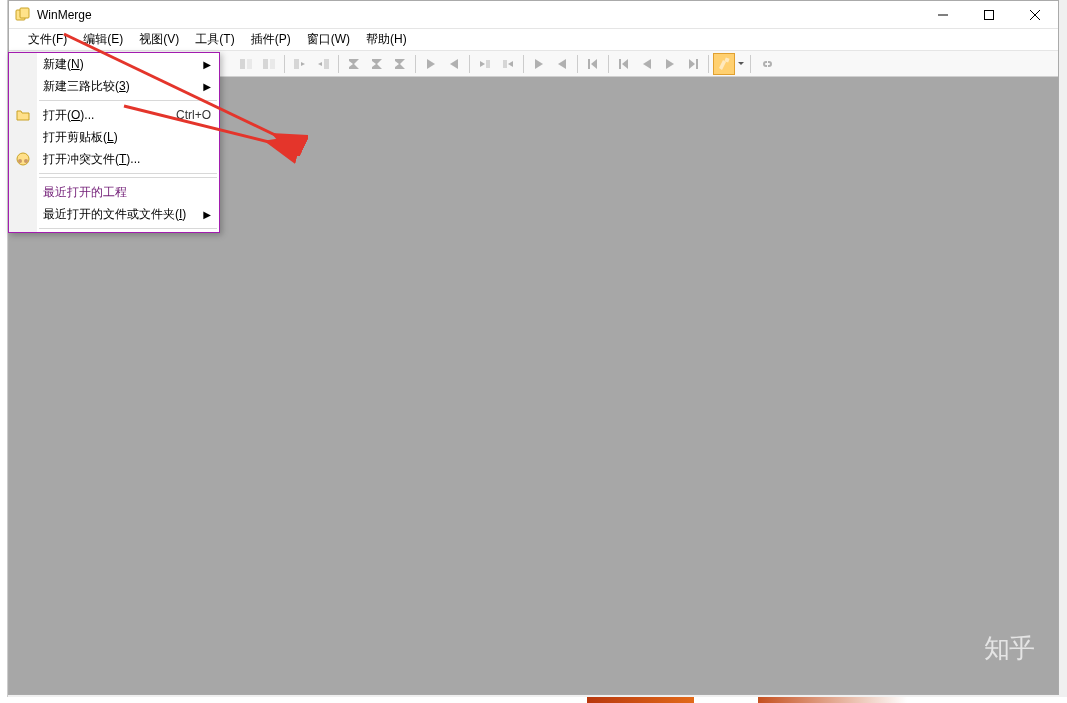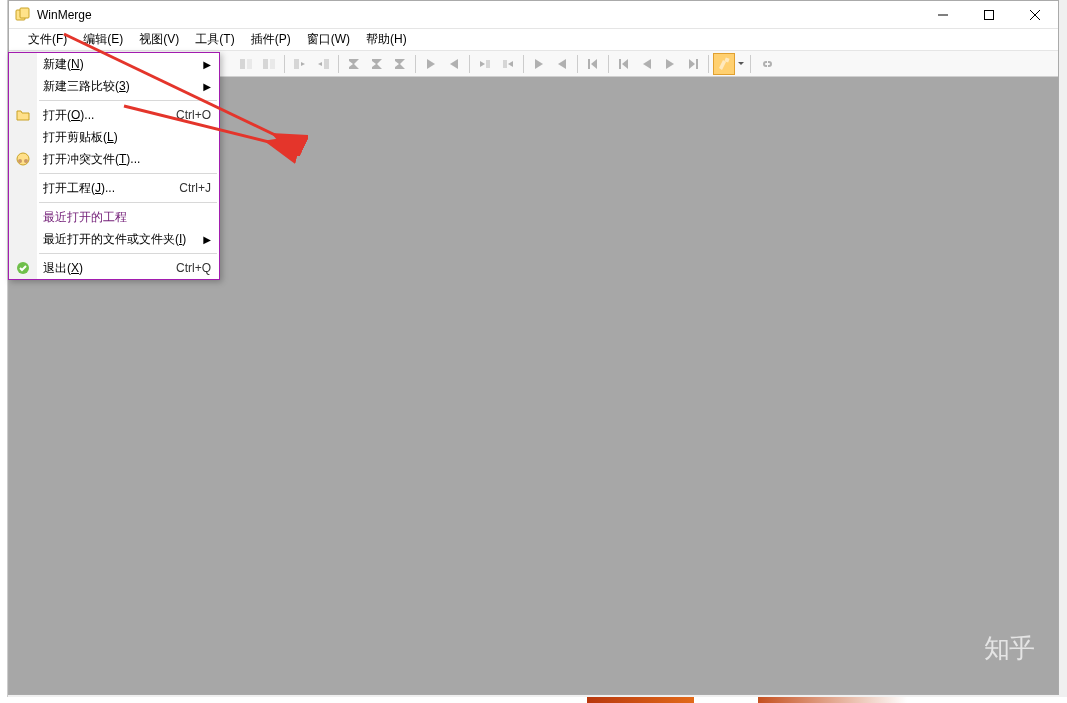--- a/index.html
+++ b/index.html
@@ -407,43 +407,29 @@
       <span class="dd-icon">
         <svg width="16" height="16">
           <circle cx="8" cy="8" r="6" fill="#ffe08a" stroke="#c9a227"></circle>
           <circle cx="5" cy="10" r="2" fill="#c96"></circle>
           <circle cx="11" cy="10" r="2" fill="#c96"></circle>
         </svg>
       </span>
       <span class="label">打开冲突文件(<span class="underline">T</span>)...</span>
     </div>
     <div class="dd-separator"></div>
-    <div class="dd-item">
-      <span class="label">打开工程(<span class="underline">J</span>)...</span>
-      <span class="shortcut">Ctrl+J</span>
-    </div>
     <div class="dd-separator"></div>
     <div class="dd-item disabled">
       <span class="label">最近打开的工程</span>
     </div>
     <div class="dd-item">
       <span class="label">最近打开的文件或文件夹(<span class="underline">I</span>)</span>
       <span class="submenu-arrow">▶</span>
     </div>
     <div class="dd-separator"></div>
-    <div class="dd-item">
-      <span class="dd-icon">
-        <svg width="16" height="16">
-          <circle cx="8" cy="8" r="6" fill="#6fbf4b"></circle>
-          <path d="M5 8l2 2 4-4" stroke="#fff" stroke-width="2" fill="none"></path>
-        </svg>
-      </span>
-      <span class="label">退出(<span class="underline">X</span>)</span>
-      <span class="shortcut">Ctrl+Q</span>
-    </div>
   </div>
 
 <svg class="annotation-arrow" style="left:18px; top:16px;" width="290" height="140">
   <defs>
     <marker id="ah1" markerWidth="12" markerHeight="10" refX="2" refY="5" orient="auto">
       <path d="M0,0 L12,5 L0,10 Z" fill="#e4352b"></path>
     </marker>
   </defs>
   <line x1="280" y1="130" x2="46" y2="18" stroke="#e4352b" stroke-width="3" marker-start="url(#ah1)"></line>
 </svg>

